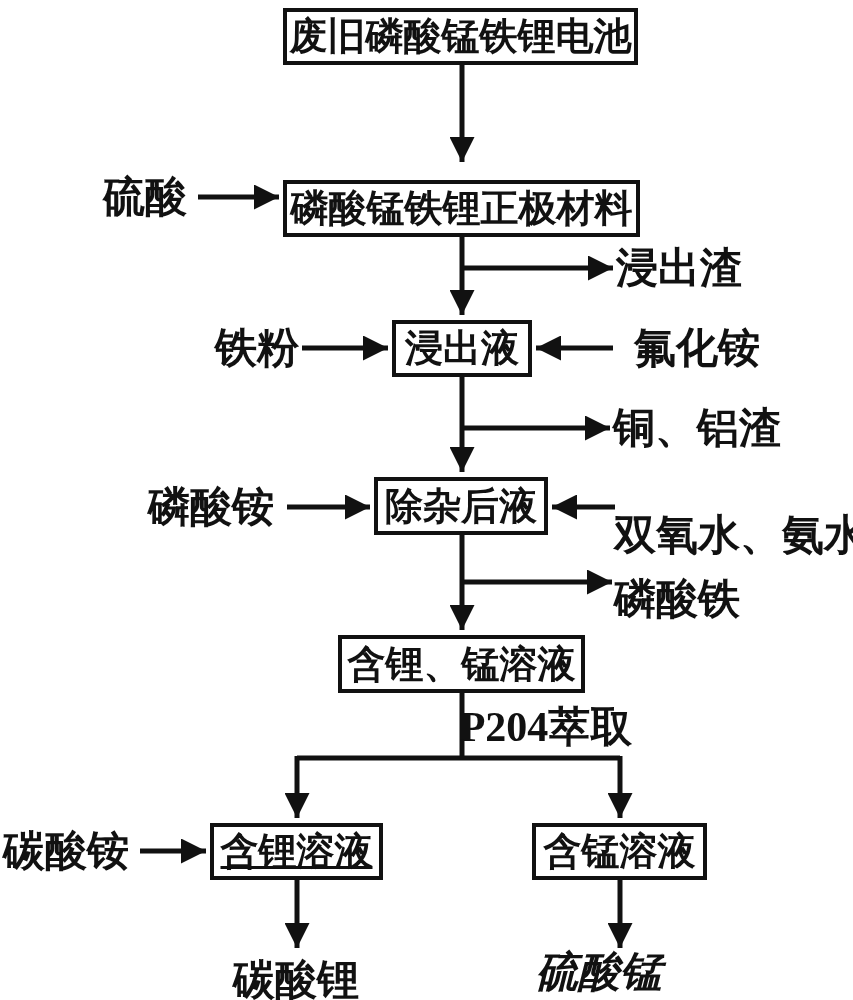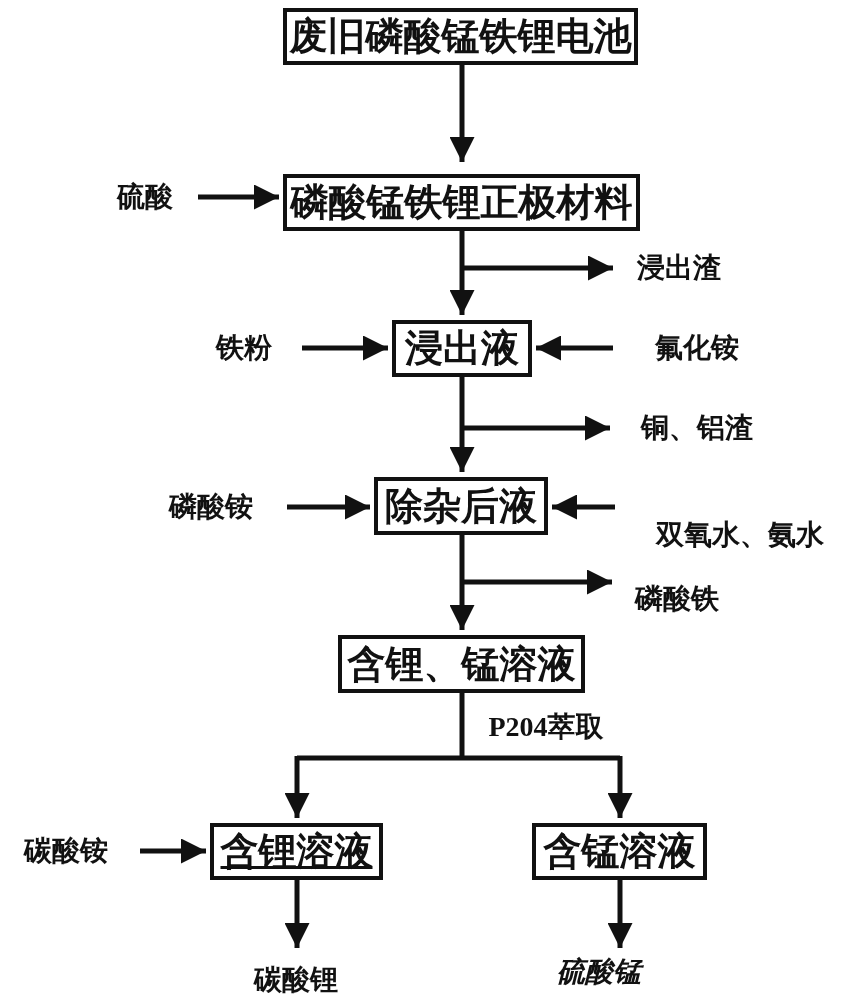--- a/index.html
+++ b/index.html
@@ -34,21 +34,21 @@
     justify-content: center;
     font-size: 38px;
     font-weight: bold;
     white-space: nowrap;
     letter-spacing: 0px;
     z-index: 2;
   }
   .flow-label {
     position: absolute;
     transform: translate(-50%, -50%);
-    font-size: 28px;
+    font-size: 42px;
     font-weight: bold;
     white-space: nowrap;
     z-index: 2;
   }
 </style>
 </head>
 <body>
 
 <div id="canvas">
 
@@ -82,35 +82,35 @@
       <line x1="287" y1="507" x2="370" y2="507" marker-end="url(#ah)"></line>
       <line x1="140" y1="851" x2="206" y2="851" marker-end="url(#ah)"></line>
 
       <line x1="613" y1="348" x2="536" y2="348" marker-end="url(#ah)"></line>
       <line x1="615" y1="507" x2="552" y2="507" marker-end="url(#ah)"></line>
     </g>
   </svg>
 
   <div class="node-box" style="left:283px; top:8px;   width:355px; height:57px;">废旧磷酸锰铁锂电池</div>
 
-  <div class="node-box" style="left:283px; top:174px; width:357px; height:57px;">磷酸锰铁锂正极材料</div>
+  <div class="node-box" style="left:283px; top:180px; width:357px; height:57px;">磷酸锰铁锂正极材料</div>
 
   <div class="node-box" style="left:392px; top:320px; width:140px; height:57px;">浸出液</div>
 
   <div class="node-box" style="left:374px; top:477px; width:174px; height:58px;">除杂后液</div>
 
   <div class="node-box" style="left:338px; top:635px; width:247px; height:58px;">含锂、锰溶液</div>
 
   <div class="node-box" style="left:210px; top:823px; width:173px; height:57px;text-decoration:underline;">含锂溶液</div>
 
   <div class="node-box" style="left:532px; top:823px; width:175px; height:57px;">含锰溶液</div>
 
   <div class="flow-label" style="left:145px; top:197px;">硫酸</div>
 
-  <div class="flow-label" style="left:244px; top:348px;">铁粉</div>
+  <div class="flow-label" style="left:257px; top:348px;">铁粉</div>
 
   <div class="flow-label" style="left:686px; top:348px;margin-left:11px;">氟化铵</div>
 
   <div class="flow-label" style="left:211px; top:507px;">磷酸铵</div>
 
   <div class="flow-label" style="left:740px; top:507px;margin-top:28px;">双氧水、氨水</div>
 
   <div class="flow-label" style="left:66px; top:851px;">碳酸铵</div>
 
   <div class="flow-label" style="left:679px; top:268px;">浸出渣</div>

